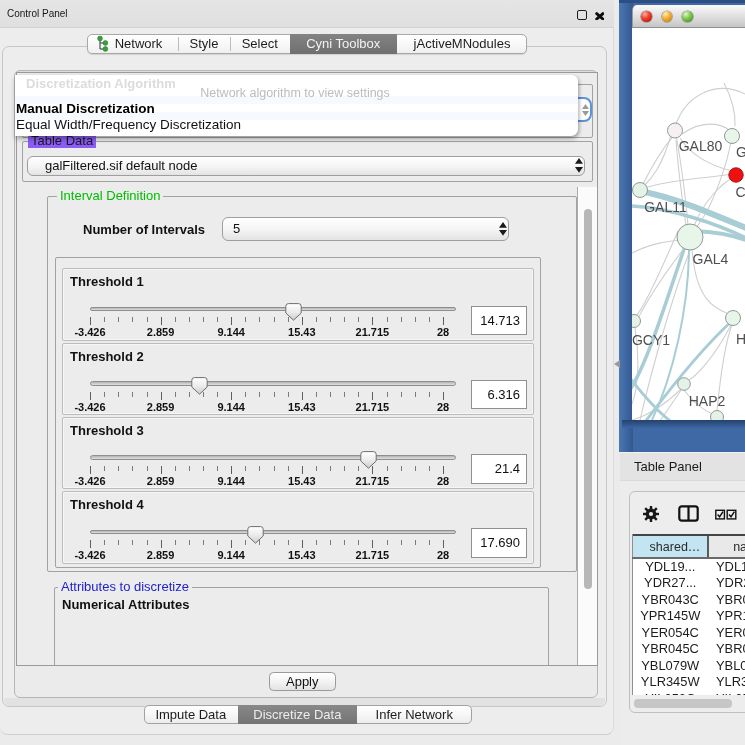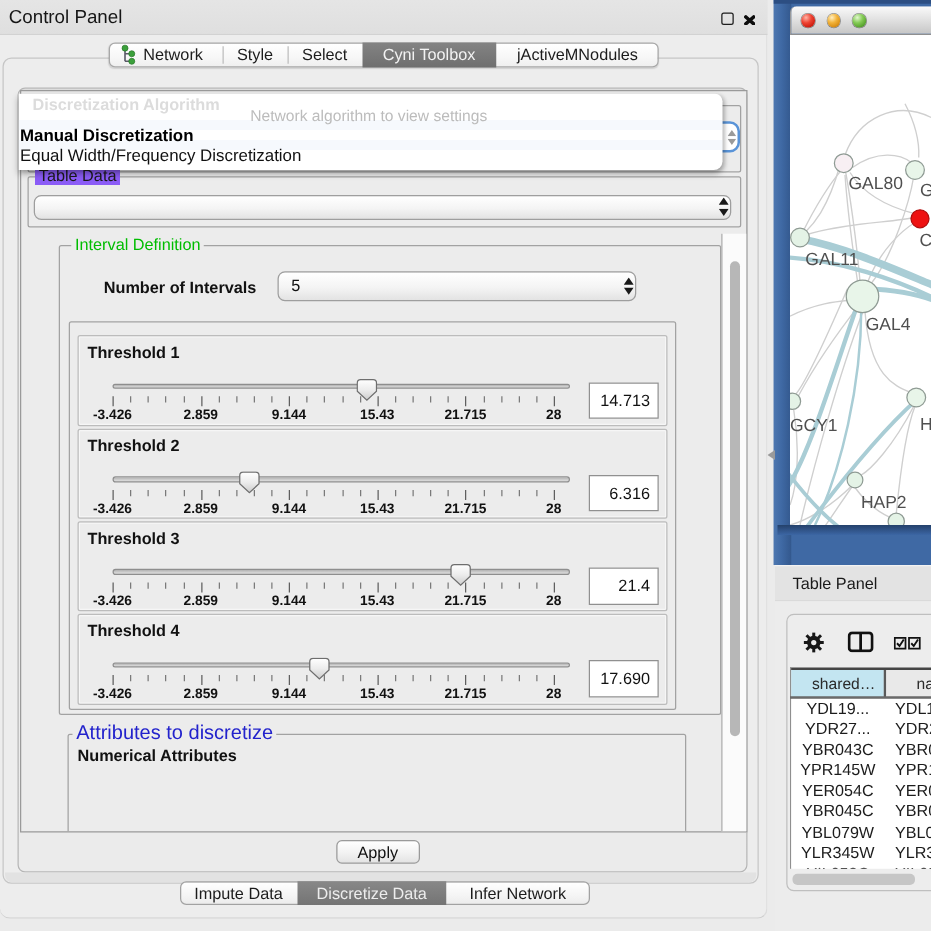--- a/index.html
+++ b/index.html
@@ -2,21 +2,21 @@
 <html><head><meta charset="utf-8"><title>Control Panel</title>
 <style>
 *{margin:0;padding:0;box-sizing:border-box}
 html,body{width:745px;height:745px;overflow:hidden}
 body{font-family:"Liberation Sans",sans-serif;background:#ebebeb;position:relative;color:#1a1a1a}
 svg{display:block}
 </style></head>
 <body>
 <div style="position:absolute;left:0;top:0;width:614px;height:735px;background:#ededed;border-bottom-left-radius:8px;border-bottom-right-radius:8px;border-right:1px solid #dcdcdc;border-bottom:1px solid #cfcfcf"></div>
 <div style="position:absolute;left:0;top:0;width:614px;height:27.5px;background:linear-gradient(180deg,#e5e5e5,#dfdfdf);border-bottom:1px solid #d2d2d2"></div>
-<div style="position:absolute;left:7px;top:0;width:200px;height:27px;line-height:27px;font-size:15px;color:#161616">Control Panel</div>
+<div style="position:absolute;left:7px;top:0;width:200px;height:27px;line-height:27px;font-size:10px;color:#161616">Control Panel</div>
 <div style="position:absolute;left:577px;top:10.3px;width:10px;height:9.8px;border:1.7px solid #1d1d1d;border-radius:2px"></div>
 <div style="position:absolute;left:594.5px;top:11.5px;width:9.6px;height:8.6px">
     <svg width="9.6" height="8.6" viewBox="0 0 9.6 8.6">
       <g stroke="#0d0d0d" stroke-width="2.9" stroke-linecap="round">
         <line x1="1.7" y1="1.6" x2="7.9" y2="7.0"></line>
         <line x1="7.9" y1="1.6" x2="1.7" y2="7.0"></line>
       </g>
     </svg>
   </div>
 <div style="position:absolute;left:2px;top:46px;width:605px;height:661px;background:#ededed;border:1px solid #c6c6c6;border-radius:7px"></div>
@@ -32,20 +32,21 @@
       </svg>
     </div>
     <div style="position:absolute;left:565px;top:37.5px;width:7px;height:5px">
       <svg width="7" height="5" viewBox="0 0 7 5">
         <polygon points="3.5,5 7,0 0,0" fill="#9a9a9a"></polygon>
       </svg>
     </div>
     <div style="position:absolute;left:5px;top:68px;width:571px;height:41px;border:1px solid #a2a2a2;border-radius:2px"></div>
     <div style="position:absolute;left:11px;top:61px;height:14px;line-height:14px;background:#8b5cf6;padding:0 3px;font-size:13px;font-weight:normal;color:#1a1a1a;white-space:nowrap">Table Data</div>
     <div style="position:absolute;left:10px;top:82.5px;width:558px;height:20px;background:linear-gradient(180deg,#ffffff 0,#f4f4f4 55%,#e3e3e3 100%);border:1px solid #9e9e9e;border-radius:6px"></div>
+    <div style="position:absolute;left:28px;top:82.5px;height:20px;line-height:20px;font-size:13px;color:#111;white-space:nowrap">galFiltered.sif default node</div>
     <div style="position:absolute;left:558px;top:85.3px;width:8px;height:5.8px">
       <svg width="8" height="5.8" viewBox="0 0 8 5.8">
         <polygon points="4,0 8,5.8 0,5.8" fill="#1a1a1a"></polygon>
       </svg>
     </div>
     <div style="position:absolute;left:558px;top:93.9px;width:8px;height:5.8px">
       <svg width="8" height="5.8" viewBox="0 0 8 5.8">
         <polygon points="4,5.8 8,0 0,0" fill="#1a1a1a"></polygon>
       </svg>
     </div>
@@ -255,21 +256,21 @@
               <stop offset="0.5" stop-color="#ececec"></stop>
               <stop offset="1" stop-color="#cccccc"></stop>
             </linearGradient>
           </defs>
 <path d="M3.5 0.6 H13.5 Q16.2 0.6 16.2 3.3 V10 L8.5 17.2 L0.8 10 V3.3 Q0.8 0.6 3.5 0.6 Z" fill="url(#tg3)" stroke="#6e6e6e" stroke-width="1"></path>
         </svg>
       </div>
       <div style="position:absolute;left:408px;top:36.3px;width:56px;height:29.5px;background:#fff;border:1px solid #909090;font-size:13px;line-height:27px;text-align:right;padding-right:6px;color:#111">17.690</div>
     </div>
     <div style="position:absolute;left:36.5px;top:514px;width:495.5px;height:86px;border:1px solid #a2a2a2;border-radius:2px"></div>
-    <div style="position:absolute;left:41px;top:507px;height:14px;line-height:14px;background:#ececec;padding:0 3px;font-size:16px;font-weight:normal;color:#2222cc;white-space:nowrap">Attributes to discretize</div>
+    <div style="position:absolute;left:41px;top:507px;height:14px;line-height:14px;background:#ececec;padding:0 3px;font-size:13px;font-weight:normal;color:#2222cc;white-space:nowrap">Attributes to discretize</div>
     <div style="position:absolute;left:45px;top:525px;width:180px;height:14px;line-height:14px;font-size:13px;font-weight:bold;color:#111">Numerical Attributes</div>
     <div style="position:absolute;left:560px;top:114px;width:21px;height:480px;background:#fbfbfb;border-left:1px solid #ababab"></div>
     <div style="position:absolute;left:567px;top:136px;width:7.5px;height:380px;background:#b7b7b7;border-radius:4px"></div>
   </div>
 <div style="position:absolute;left:269px;top:672px;width:66.5px;height:18.5px;background:linear-gradient(180deg,#ffffff,#f2f2f2 55%,#e3e3e3);border:1px solid #9a9a9a;border-radius:4.5px;font-size:13px;text-align:center;line-height:17px;color:#111">Apply</div>
 <div style="position:absolute;left:87px;top:34px;width:440px;height:19.5px;background:linear-gradient(180deg,#ffffff 0,#f7f7f7 60%,#efefef);border:1px solid #a8a8a8;border-radius:5px;box-shadow:0 1px 1px rgba(0,0,0,0.12)"></div>
 <div style="position:absolute;left:289.5px;top:34px;width:107.5px;height:19.5px;background:linear-gradient(180deg,#838383,#6f6f6f);"></div>
 <div style="position:absolute;left:178.0px;top:37px;width:1px;height:13.5px;background:#bdbdbd"></div>
 <div style="position:absolute;left:230.0px;top:37px;width:1px;height:13.5px;background:#bdbdbd"></div>
 <div style="position:absolute;left:99px;top:34px;width:79px;height:19.5px;line-height:19.5px;font-size:13px;text-align:center;color:#1c1c1c;padding-left:0px">Network</div>

